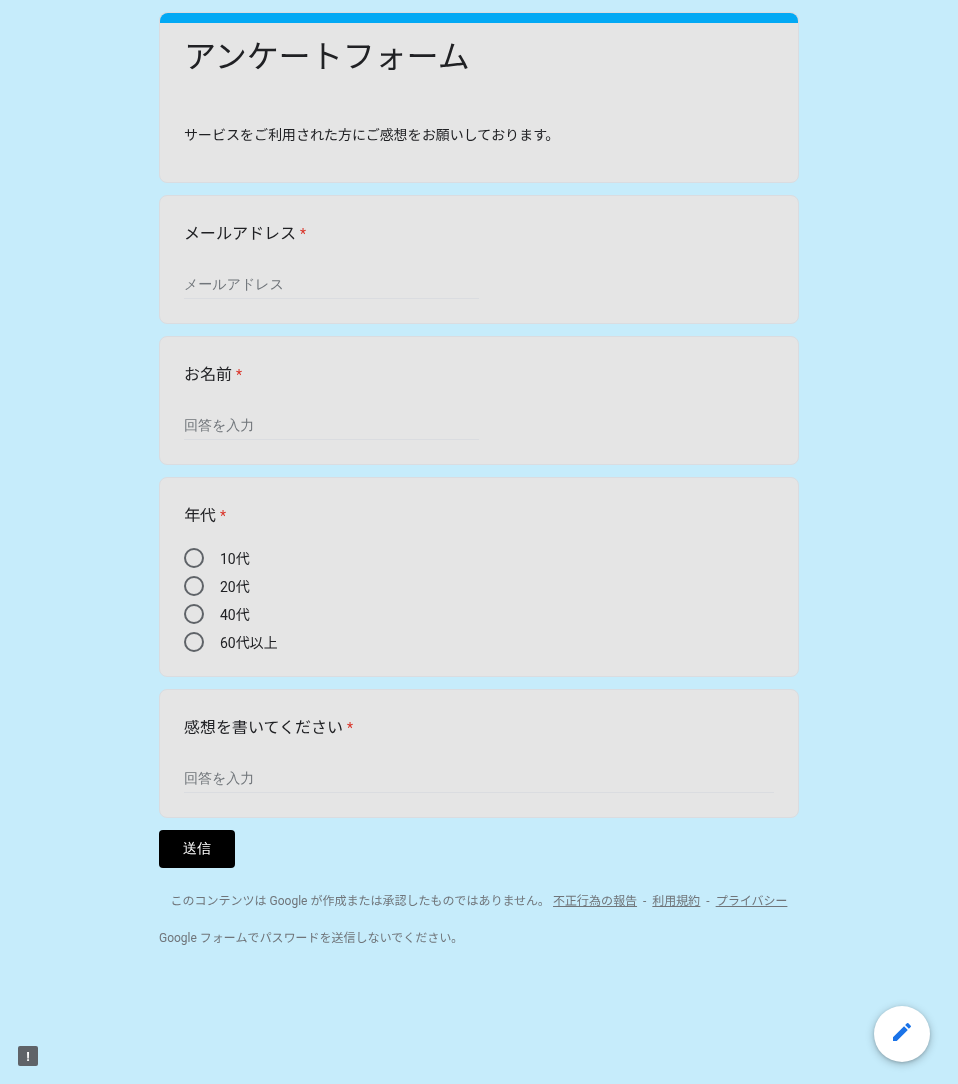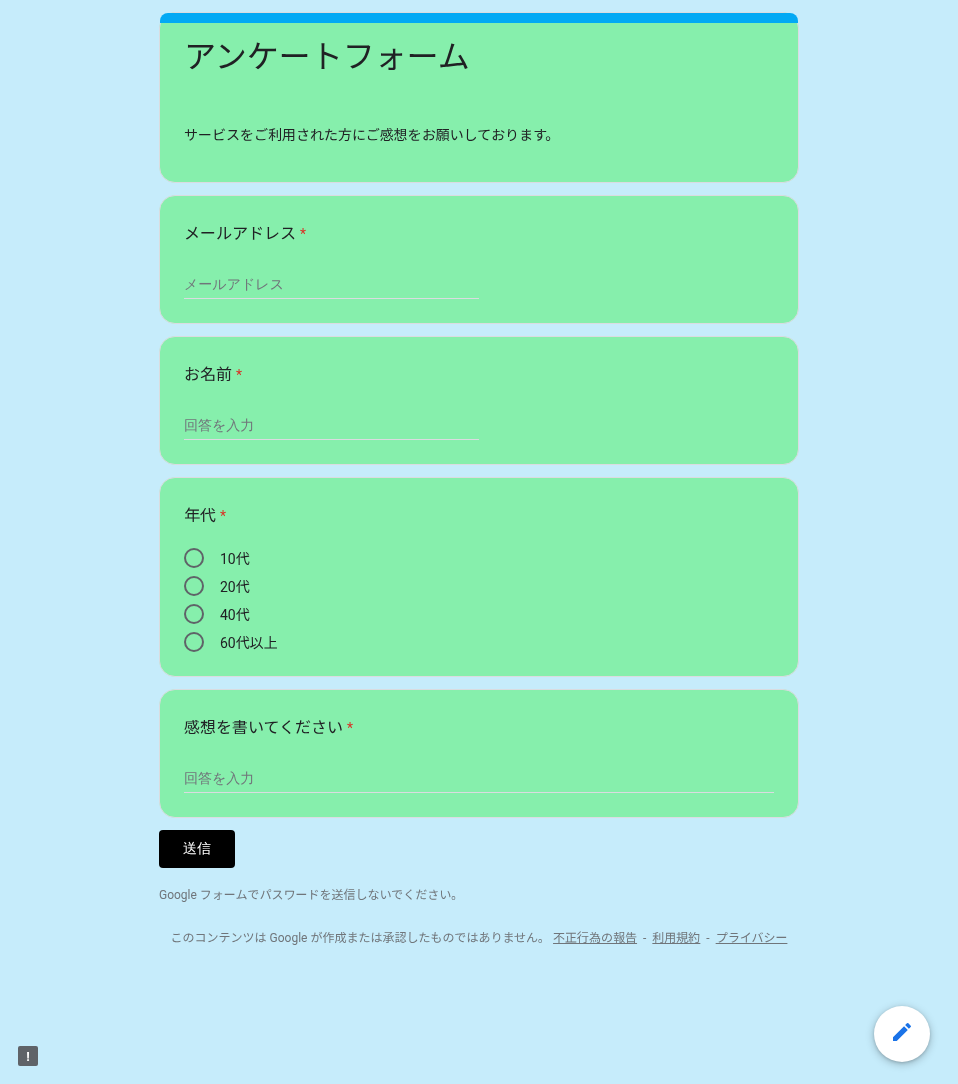--- a/index.html
+++ b/index.html
@@ -19,22 +19,22 @@
 }
 .viewport::-webkit-scrollbar { width: 14px; }
 .viewport::-webkit-scrollbar-track { background: #f1f1f1; }
 .viewport::-webkit-scrollbar-thumb { background: #bdbdbd; border-radius: 7px; border: 3px solid #f1f1f1; }
 .form-wrap {
   max-width: 640px;
   margin: 0 auto;
   padding: 12px 0 40px;
 }
 .card {
-  background: #86efac;
-  border-radius: 16px;
+  background: #e5e5e5;
+  border-radius: 8px;
   margin-bottom: 12px;
   padding: 24px;
   border: 1px solid #dadce0;
 }
 .header-card {
   position: relative;
   padding-top: 22px;
 }
 .header-card .accent-bar {
   position: absolute;
@@ -198,26 +198,26 @@
     <div class="card">
       <div class="question-label">
         <span>感想を書いてください</span>
         <span class="asterisk">*</span>
       </div>
       <input type="text" class="text-input long" placeholder="回答を入力" style="">
     </div>
 
     <button class="submit-btn">送信</button>
 
-    <div class="disclaimer">Google フォームでパスワードを送信しないでください。</div>
-
     <div class="disclaimer center">
       <span>このコンテンツは Google が作成または承認したものではありません。 </span>
       <a>不正行為の報告</a><span class="sep"> - </span><a>利用規約</a><span class="sep"> - </span><a>プライバシー</a>
     </div>
+
+    <div class="disclaimer">Google フォームでパスワードを送信しないでください。</div>
 
   </div>
 </div>
 
 <div class="fab">
   <span>
     <svg viewBox="0 0 24 24">
         <path d="M3 17.25V21h3.75L17.81 9.94l-3.75-3.75L3 17.25zM20.71 7.04a1 1 0 0 0 0-1.41l-2.34-2.34a1 1 0 0 0-1.41 0l-1.83 1.83 3.75 3.75 1.83-1.83z"></path>
       </svg>
   </span>

